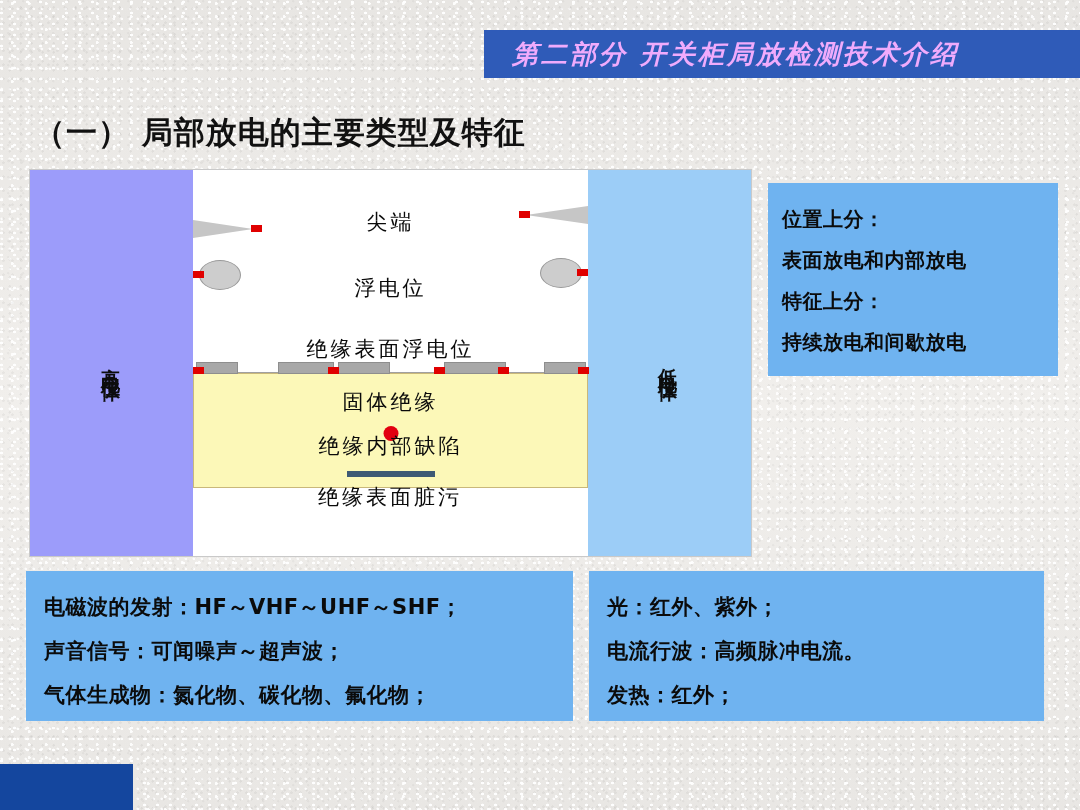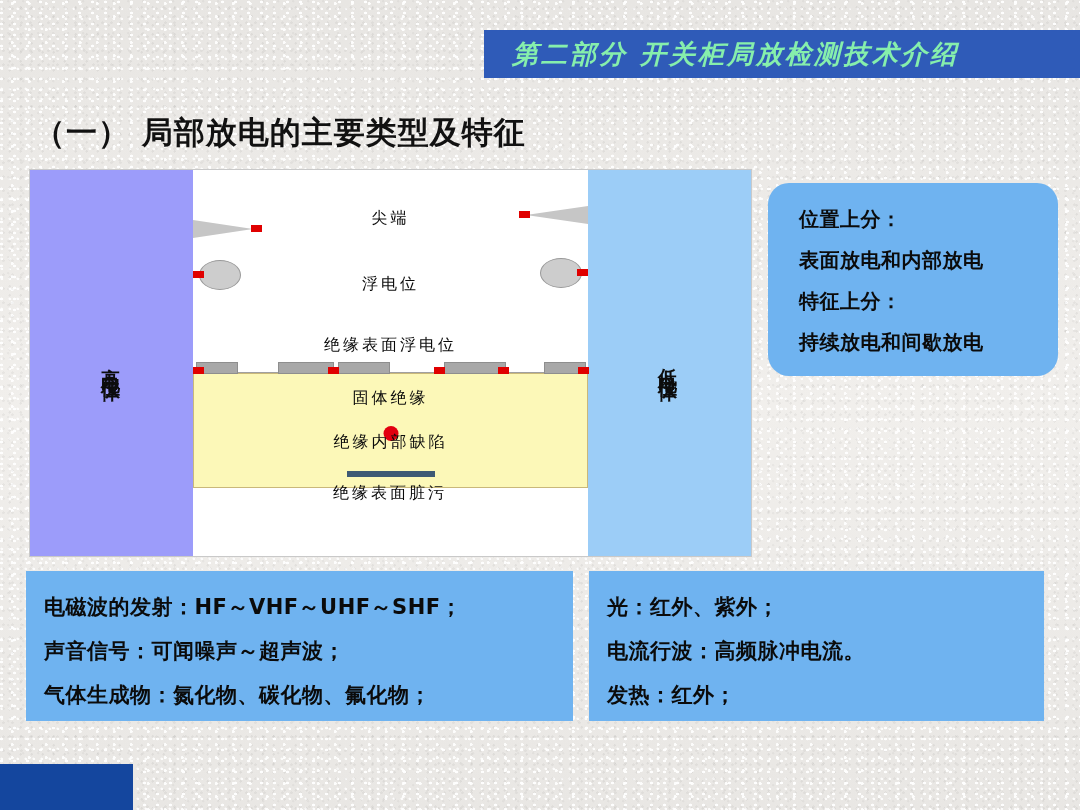--- a/index.html
+++ b/index.html
@@ -26,21 +26,21 @@
   
   #header-banner {
     position: absolute;
     left: 484px; top: 30px;
     width: 596px; height: 48px;
     background: #2f5bb8;
     display: flex; align-items: center;
     padding-left: 28px;
   }
   #header-banner .btxt {
-    color: #86efac;
+    color: #f0abfc;
     font-size: 26px;
     font-weight: bold;
     font-family: "DejaVu Serif", "Liberation Serif", serif;
     letter-spacing: 3px;
     font-style: italic;
     white-space: nowrap;
   }
 
   
   #page-title {
@@ -84,21 +84,21 @@
   }
   #gap-area {
     position: absolute;
     left: 163px; top: 0;
     width: 395px; height: 100%;
     background: #ffffff;
   }
 
   .diag-label {
     position: absolute;
-    font-size: 16px;
+    font-size: 21px;
     color: #0a0a0a;
     font-family: "DejaVu Serif", "Liberation Serif", serif;
     letter-spacing: 3px;
     white-space: nowrap;
     transform: translateX(-50%);
   }
   #label-tip   { left: 50%; top: 38px; }
   #label-float { left: 50%; top: 104px; }
   #label-surface-float { left: 50%; top: 165px; }
   #label-solid { left: 50%; top: 222px; }
@@ -178,22 +178,21 @@
     width: 395px; height: 2px;
     background: #a0a0a0;
   }
 
   
   #panel-right {
     position: absolute;
     left: 768px; top: 183px;
     width: 290px; height: 193px;
     background: #6fb3f0;
-    padding: 16px 0 0 31px;
-    border-radius: 21px;
+    padding: 16px 0 0 14px;
   }
   #panel-right .ptxt {
     font-size: 20px;
     font-weight: bold;
     color: #0b0b0b;
     line-height: 41px;
     white-space: nowrap;
     letter-spacing: 0.5px;
   }
 

